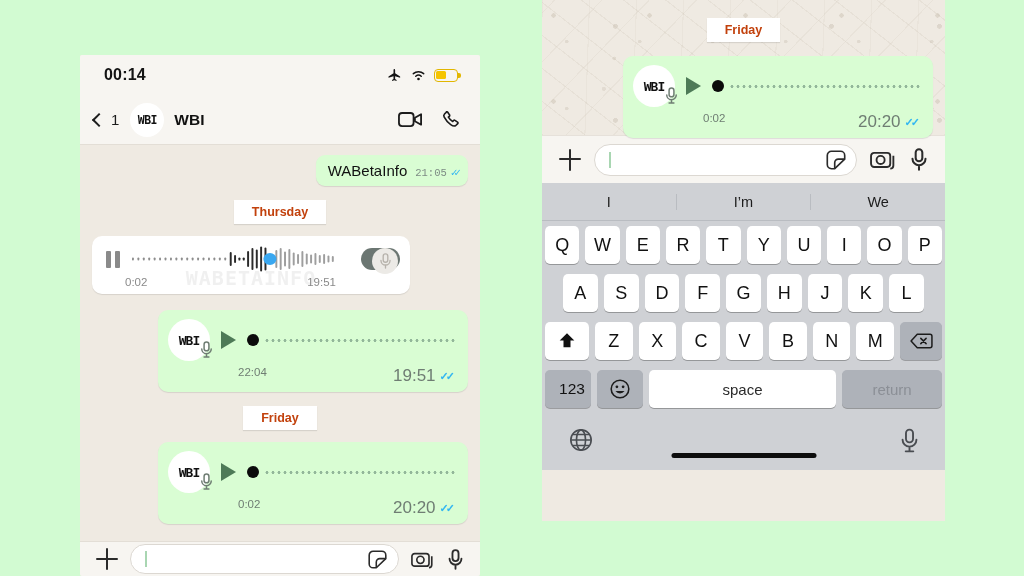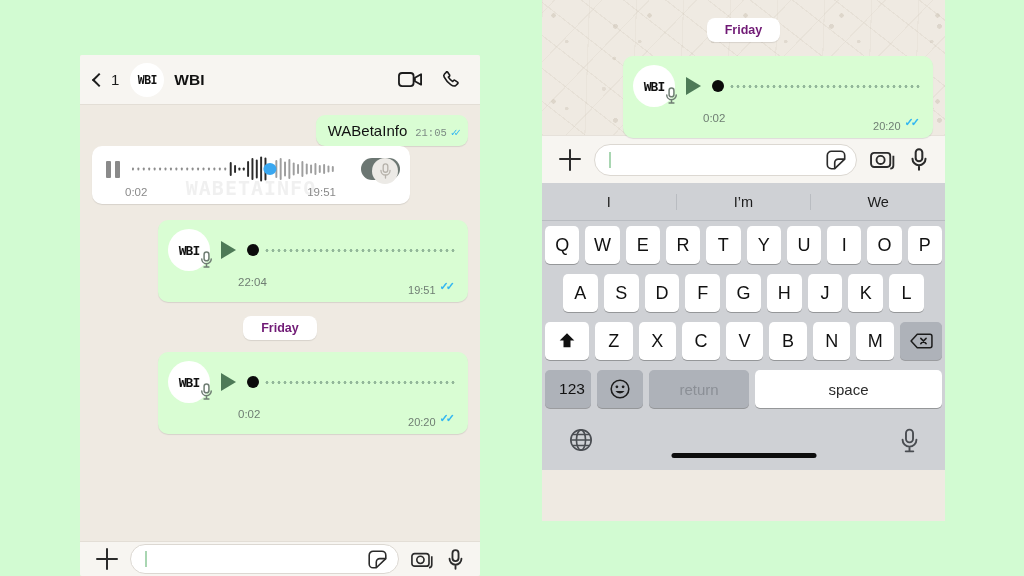--- a/index.html
+++ b/index.html
@@ -72,22 +72,22 @@
   }
   .hdr-txt { flex: 1; min-width: 0; }
   .hdr-name { font-size: 15.5px; font-weight: 700; color: #111; line-height: 1.15; }
   .hdr-sub { font-size: 11.5px; color: #7c7c7c; line-height: 1.3; margin-top: 1px; }
   .hdr-acts { display: flex; align-items: center; gap: 18px; }
 
   .chat-body { position: relative; height: 396px; padding: 10px 0 0; overflow: hidden; }
 
   .daypill-wrap { display: flex; justify-content: center; margin: 14px 0 12px; }
   .daypill {
-    background: #fff; border-radius: 8px; padding: 5px 18px;
-    font-size: 12.5px; font-weight: 700; color: #701a75;
+    background: #fff; border-radius: 0; padding: 5px 18px;
+    font-size: 12.5px; font-weight: 700; color: #c2410c;
     box-shadow: 0 1px 1px rgba(0,0,0,.10);
   }
 
   .row { display: flex; padding: 0 12px; }
   .row.out { justify-content: flex-end; }
   .row.in  { justify-content: flex-start; }
 
   .bub-text {
     background: #d9fdd3; border-radius: 9px; padding: 7px 10px 7px 12px;
     display: flex; align-items: flex-end; gap: 8px; max-width: 78%;
@@ -150,21 +150,21 @@
   .track { flex: 1; display: flex; align-items: center; gap: 5px; }
   .dot { width: 12px; height: 12px; border-radius: 50%; background: #0b0b0b; flex: none; cursor: pointer; }
   .dotline {
     flex: 1; height: 3px;
     background-image: radial-gradient(circle, #93b79a 0 1.4px, transparent 1.6px);
     background-size: 6px 3px; background-repeat: repeat-x;
   }
   .vo-bottom { display: flex; justify-content: space-between; padding: 5px 4px 0 70px; }
   .vo-bottom .d { font-size: 11.5px; color: #6f7d73; }
   .vo-bottom .r { display: flex; align-items: center; gap: 4px; }
-  .vo-bottom .r .t { font-size: 11px; color: #6f7d73; margin-top: 8px; }
+  .vo-bottom .r .t { font-size: 17px; color: #6f7d73; }
 
   
   .inputbar {
     position: absolute; left: 0; right: 0; bottom: 0; height: 35px;
     background: #f7f5f1; display: flex; align-items: center;
     gap: 12px; padding: 0 16px; border-top: 1px solid #e3ded6;
   }
   .plus { position: relative; width: 22px; height: 22px; flex: none; cursor: pointer; }
   .plus::before, .plus::after {
     content: ""; position: absolute; background: #2b2b2b; border-radius: 1px;
@@ -233,20 +233,36 @@
     bottom: 8px; width: 145px; height: 5px; background: #0d0d0d; border-radius: 3px;
   }
 </style>
 </head>
 <body>
 
 <div class="stage">
 
   <div class="left-phone wallpaper">
 
+    <div class="statusbar">
+      <div class="sb-time">00:14</div>
+      <div class="sb-icons">
+        <svg width="17" height="15" viewBox="0 0 24 24">
+          <path fill="#141414" d="M21 15.5v-2l-8-5V3a1.3 1.3 0 0 0-2.6 0v5.5l-8 5v2l8-2.4v4.3l-2.3 1.7v1.5l3.6-1 3.6 1v-1.5L13 17.4v-4.3z"></path>
+        </svg>
+        <svg width="17" height="14" viewBox="0 0 24 20">
+          <path fill="#141414" d="M12 17.6a1.9 1.9 0 1 0 0-3.8 1.9 1.9 0 0 0 0 3.8z"></path>
+          <path fill="none" stroke="#141414" stroke-width="2.1" stroke-linecap="round" d="M8.1 11.8a6 6 0 0 1 7.8 0"></path>
+          <path fill="none" stroke="#141414" stroke-width="2.1" stroke-linecap="round" d="M4.6 8.1a11.2 11.2 0 0 1 14.8 0"></path>
+        </svg>
+        <div class="batt">
+            <div class="batt-fill"></div>
+          </div>
+      </div>
+    </div>
 
     <div class="chat-header">
       <div class="back-grp">
         <div class="chev"></div>
         <div class="badge-n">1</div>
       </div>
       <div class="hdr-av">
         <span>WBI</span>
       </div>
       <div class="hdr-txt">
@@ -268,20 +284,23 @@
       <div class="row out">
         <div class="bub-text">
           <div class="msg">WABetaInfo</div>
           <div class="meta">
             <span class="t">21:05</span>
             <span class="ticks">✓✓</span>
           </div>
         </div>
       </div>
 
+      <div class="daypill-wrap">
+        <div class="daypill">Thursday</div>
+      </div>
 
       <div class="row in">
         <div class="voice-in">
           <div class="watermark">WABETAINFO</div>
           <div class="vi-top">
             <div class="pausebtn">
                 <i></i>
                 <i></i>
               </div>
             <div class="wave">
@@ -552,22 +571,22 @@
       <div class="krow r4">
         <div class="key mod num">123</div>
         <div class="key emo">
           <svg width="22" height="22" viewBox="0 0 24 24">
             <circle cx="12" cy="12" r="9.6" fill="none" stroke="#1c1c1c" stroke-width="1.7"></circle>
             <circle cx="8.6" cy="9.6" r="1.5" fill="#1c1c1c"></circle>
               <circle cx="15.4" cy="9.6" r="1.5" fill="#1c1c1c"></circle>
             <path d="M7 14.3a6.2 6.2 0 0 0 10 0z" fill="#1c1c1c"></path>
           </svg>
         </div>
+        <div class="key space">space</div>
         <div class="key ret">return</div>
-        <div class="key space">space</div>
       </div>
 
       <div class="kbd-bottom">
         <svg width="26" height="26" viewBox="0 0 24 24">
           <circle cx="12" cy="12" r="9.4" fill="none" stroke="#4a4d52" stroke-width="1.5"></circle>
           <ellipse cx="12" cy="12" rx="4.2" ry="9.4" fill="none" stroke="#4a4d52" stroke-width="1.5"></ellipse>
           <path d="M2.6 12h18.8M4.2 6.9h15.6M4.2 17.1h15.6" fill="none" stroke="#4a4d52" stroke-width="1.5"></path>
         </svg>
         <svg width="19" height="25" viewBox="0 0 14 18">
           <rect x="4.4" y="1" width="5.2" height="9.4" rx="2.6" fill="none" stroke="#4a4d52" stroke-width="1.4"></rect>

